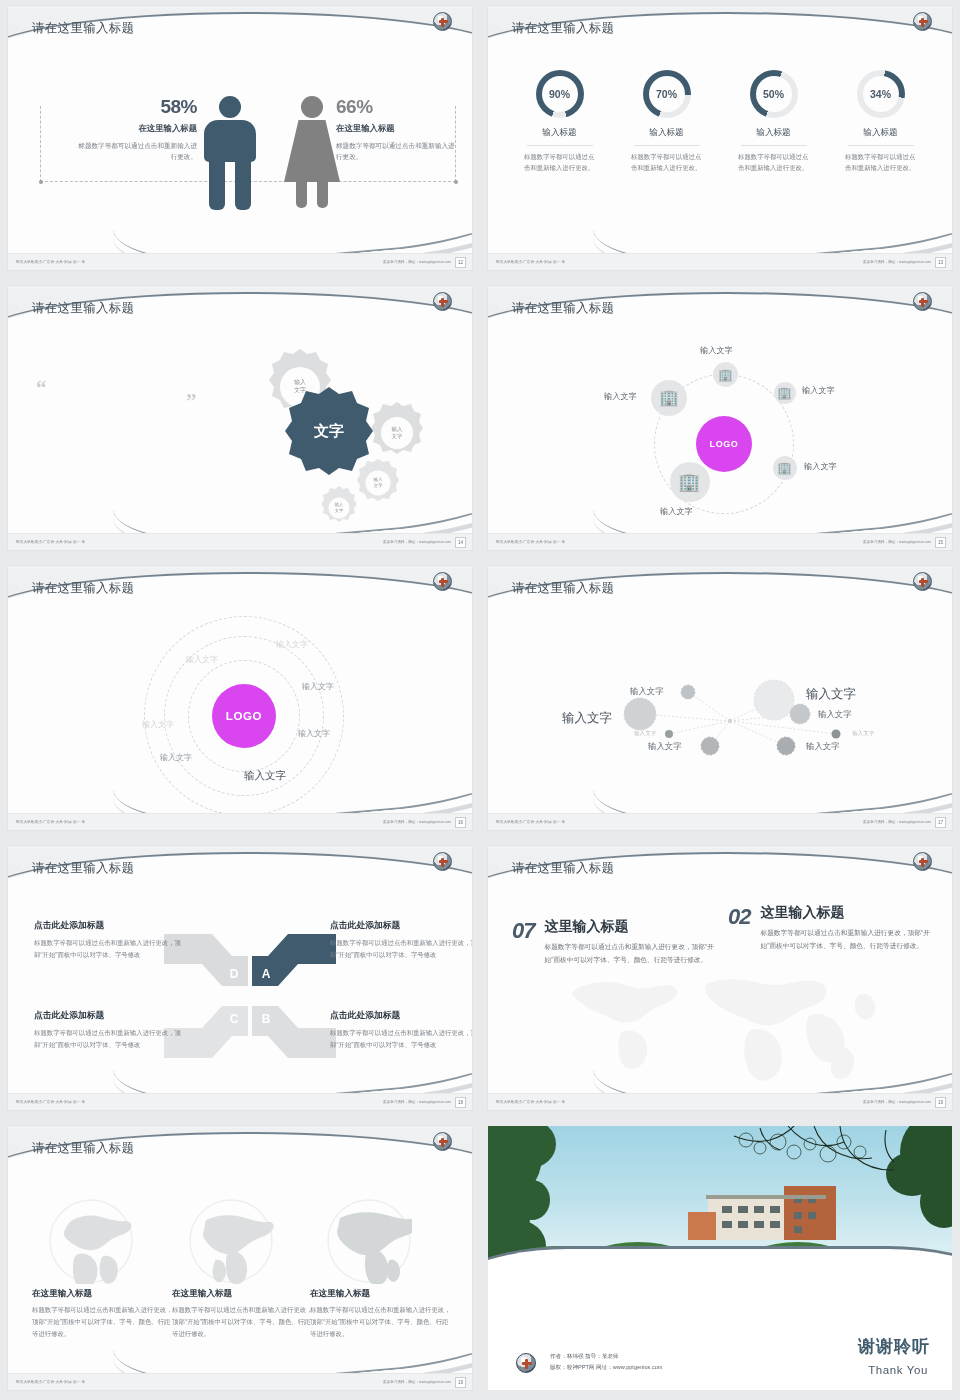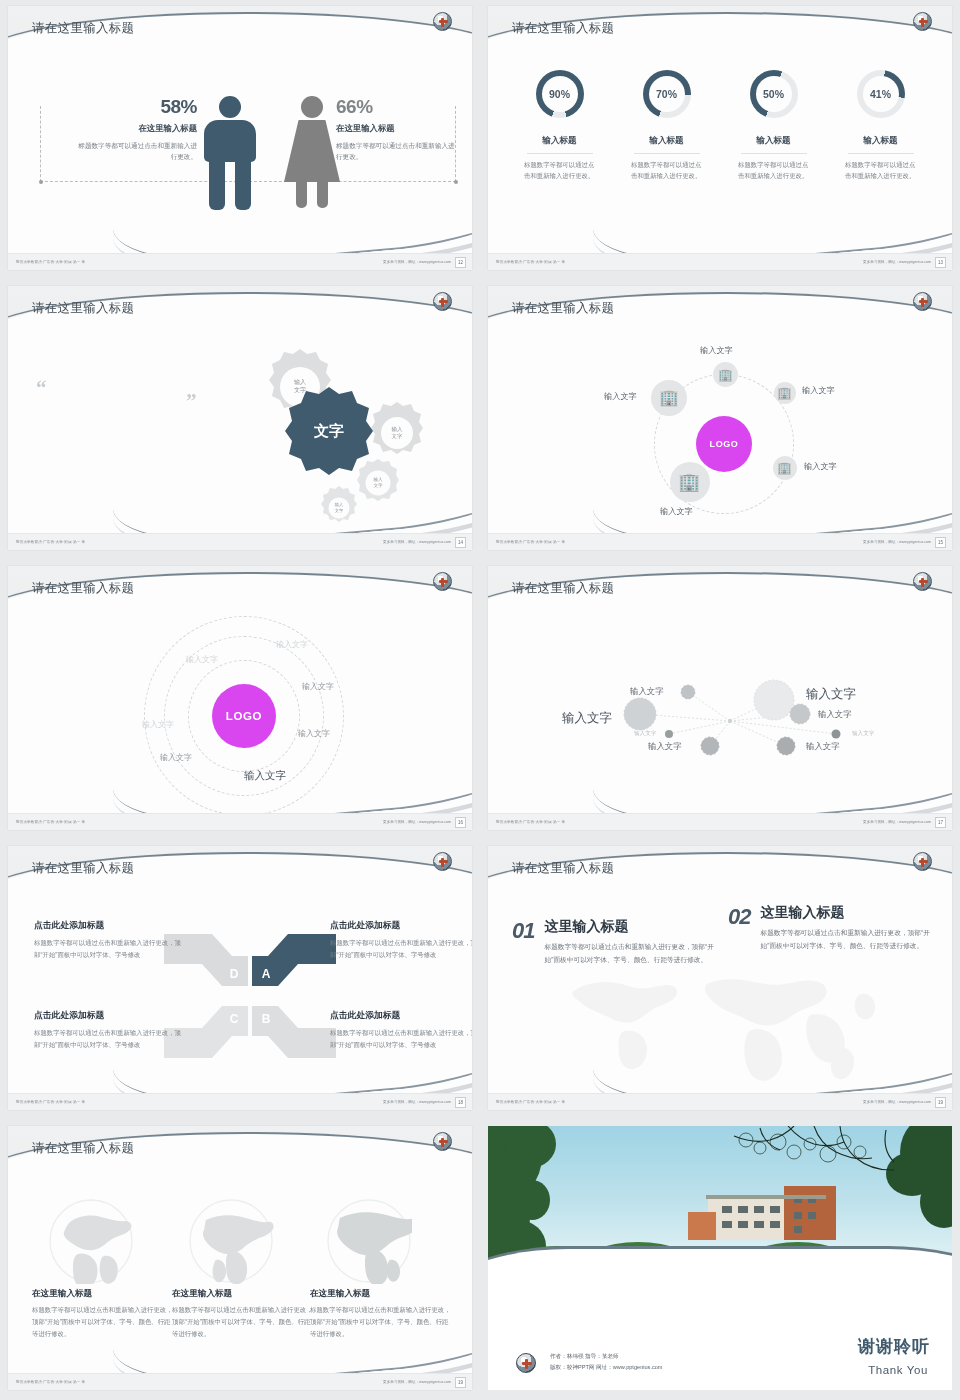--- a/index.html
+++ b/index.html
@@ -141,21 +141,21 @@
   
   .s2-row{ position:absolute; left:18px; top:6px; width:428px; display:flex; }
   .s2-item{ width:107px; text-align:center; }
   .donut{ width:48px;height:48px;margin:0 auto; position:relative; border-radius:50%; }
   .donut .hole{
     position:absolute; left:6px; top:6px; width:36px;height:36px;
     border-radius:50%; background:#fdfdfd;
     display:flex;align-items:center;justify-content:center;
     font-size:10.5px; font-weight:bold; color:#4a5a68;text-align:center;
   }
-  .s2-t{ font-size:8.6px; font-weight:bold; color:#3f4c58; margin-top:17px;}
+  .s2-t{ font-size:8.6px; font-weight:normal; color:#3f4c58; margin-top:9px;}
   .s2-rule{ width:66px;height:1px;background:#dfe2e5;margin:6px auto 0;}
   .s2-d{ font-size:6.4px; color:#7a8087; line-height:1.75; margin:5px 18px 0; text-align:left;}
 
   
   .quote { position:absolute; left:28px; top:38px; width:210px; }
   .qmark { font-size:21px; color:#c9ced2; font-weight:bold; font-family:"Liberation Serif", serif; line-height:.6; }
   .qmark.close { margin-left:150px; }
   .qtext { font-size:9.6px; color:#4b5560; line-height:2; margin:4px 0 0 26px; }
 
   
@@ -306,21 +306,21 @@
           <div class="s2-item">
             <div class="donut" style="background:conic-gradient(from 200deg,#3f5b6d 0 50%,#e8eaec 50% 100%)">
               <div class="hole">50%</div>
             </div>
             <div class="s2-t">输入标题</div>
             <div class="s2-rule"></div>
             <div class="s2-d">标题数字等都可以通过点击和重新输入进行更改。</div>
           </div>
           <div class="s2-item">
             <div class="donut" style="background:conic-gradient(from 10deg,#3f5b6d 0 25%,#e8eaec 25% 100%)">
-              <div class="hole">41%</div>
+              <div class="hole">34%</div>
             </div>
             <div class="s2-t">输入标题</div>
             <div class="s2-rule"></div>
             <div class="s2-d">标题数字等都可以通过点击和重新输入进行更改。</div>
           </div>
         </div>
       </div>
 
       <div class="ftr-curve2"></div>
         <div class="ftr-curve"></div>
@@ -595,21 +595,21 @@
             <path d="M95 78c8-3 17 1 22 8 5 8 4 19-1 26-4 6-12 9-18 6-7-4-9-13-9-21 0-7 0-17 6-19z"></path>
             <path d="M186 26c14-6 31-6 46-3 11 2 22 5 33 4 13-1 25-6 38-4 9 1 16 7 13 15-4 10-17 13-27 17-11 5-19 14-31 16-10 2-20-1-29-6-11-6-24-9-34-17-7-6-16-16-9-22z"></path>
             <path d="M236 76c9-2 19 2 25 9 6 8 8 19 6 29-2 9-9 17-18 18-9 1-16-6-19-14-4-11-5-24-1-35 2-4 3-6 7-7z"></path>
             <path d="M300 60c9-3 19 1 26 7 8 8 12 19 10 30-2 9-9 16-18 15-9-1-15-8-19-16-4-9-6-20-4-29 1-4 2-6 5-7z"></path>
             <path d="M330 96c7-2 14 3 16 10 2 8-1 17-7 22-5 4-12 3-15-2-4-6-3-15 0-22 2-4 3-7 6-8z"></path>
             <path d="M352 38c6-3 13 0 16 6 3 6 2 13-2 18-4 4-10 4-14 0-5-5-6-14-3-20 1-2 2-3 3-4z"></path>
           </g>
         </svg>
 
         <div style="position:absolute;left:24px;top:14px;display:flex;">
-          <div class="num">01</div>
+          <div class="num">07</div>
           <div style="margin-left:10px;width:170px;">
             <div class="n-h">这里输入标题</div>
             <div class="n-p">标题数字等都可以通过点击和重新输入进行更改，顶部“开始”面板中可以对字体、字号、颜色、行距等进行修改。</div>
           </div>
         </div>
         <div style="position:absolute;left:240px;top:0;display:flex;">
           <div class="num">02</div>
           <div style="margin-left:10px;width:170px;">
             <div class="n-h">这里输入标题</div>
             <div class="n-p">标题数字等都可以通过点击和重新输入进行更改，顶部“开始”面板中可以对字体、字号、颜色、行距等进行修改。</div>

